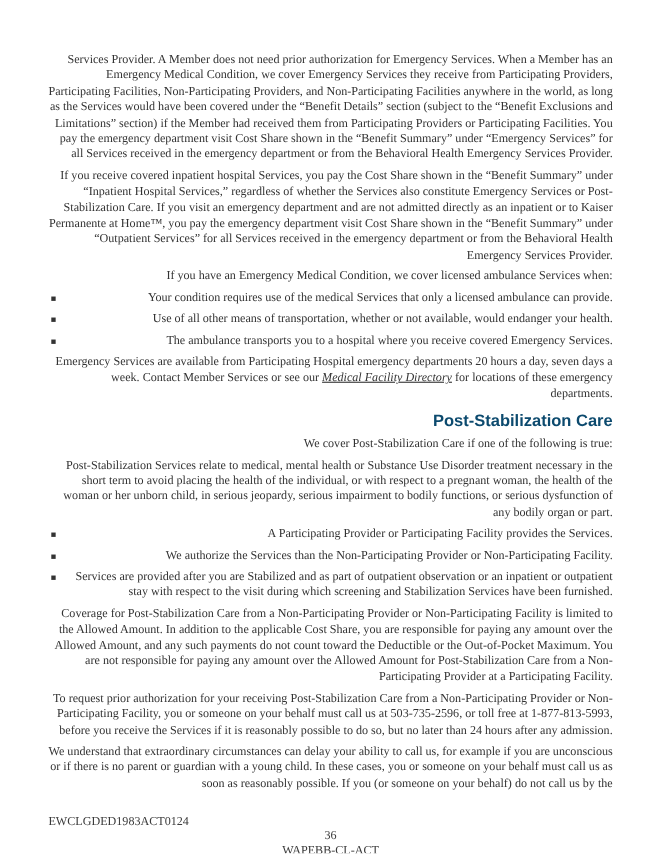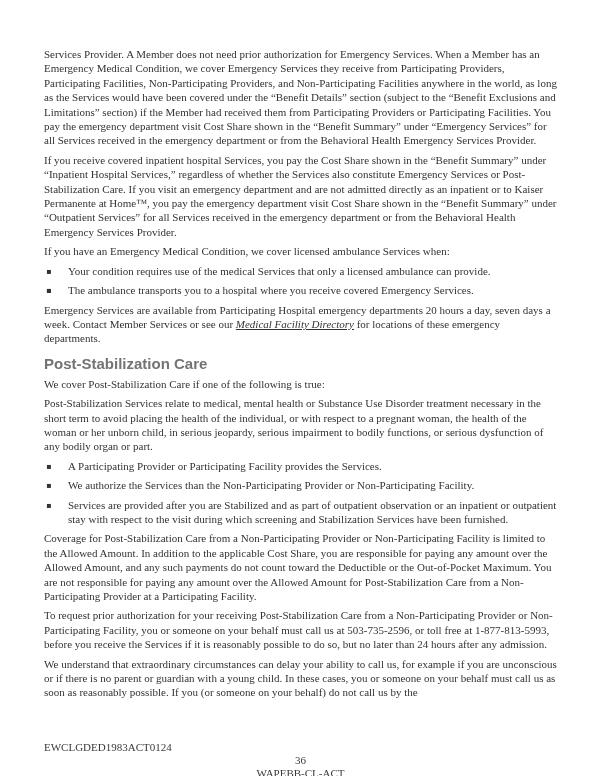--- a/index.html
+++ b/index.html
@@ -12,27 +12,28 @@
     font-family: "Liberation Serif", "DejaVu Serif", serif;
     color: #333333;
   }
   .content {
     position: absolute;
     left: 44px;
     top: 47px;
     width: 513px;
     font-size: 11px;
     line-height: 14.4px;
+    text-align: right;
   }
   .content p { margin: 0 0 5px 0; }
   h1.section-heading {
     font-family: "Liberation Sans", "DejaVu Sans", sans-serif;
     font-size: 15px;
     font-weight: bold;
-    color: #737373;
+    color: #0c4a6e;
     margin: 9px 0 4px 0;
     line-height: 18px;
   }
   ul.bullet-list { list-style: none; margin: 1px 0 5px 0; padding: 0; }
   ul.bullet-list li { position: relative; padding-left: 24px; margin-bottom: 5px; }
   .bullet-glyph {
     position: absolute;
     left: 2px;
     top: 1px;
     font-size: 8px;
@@ -67,20 +68,21 @@
 
     <p>If you have an Emergency Medical Condition, we cover licensed ambulance Services when:</p>
 
     <ul class="bullet-list">
       <li>
         <span class="bullet-glyph">▪</span>
         <span>Your condition requires use of the medical Services that only a licensed ambulance can provide.</span>
       </li>
       <li>
         <span class="bullet-glyph">▪</span>
+        <span>Use of all other means of transportation, whether or not available, would endanger your health.</span>
       </li>
       <li>
         <span class="bullet-glyph">▪</span>
         <span>The ambulance transports you to a hospital where you receive covered Emergency Services.</span>
       </li>
     </ul>
 
     <p><span>Emergency Services are available from Participating Hospital emergency departments 20 hours a day, seven days a week. Contact Member Services or see our </span><span class="italic">Medical Facility Directory</span><span> for locations of these emergency departments.</span></p>
 
     <h1 class="section-heading">Post-Stabilization Care</h1>

